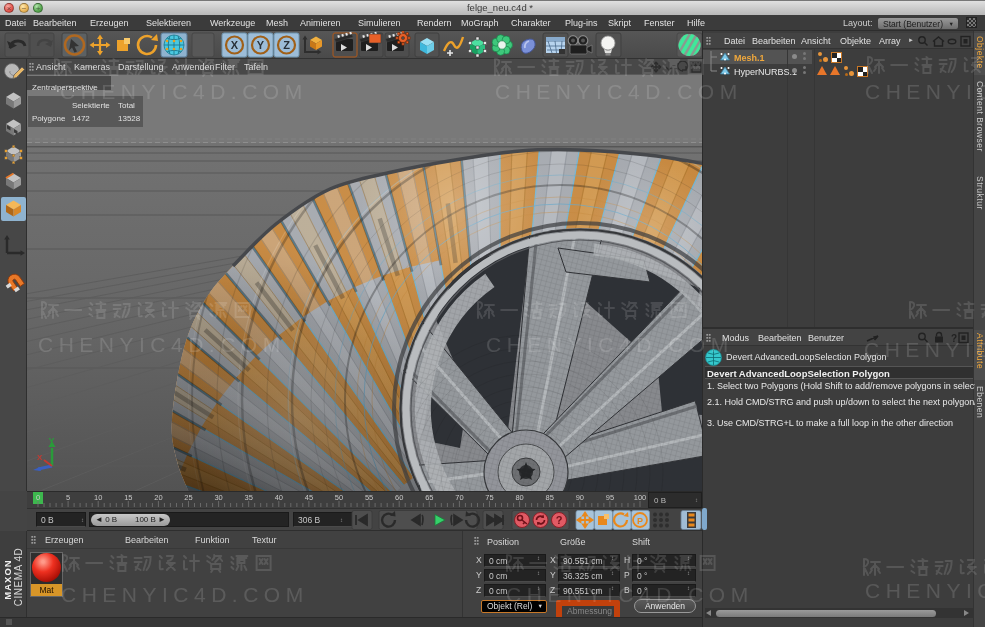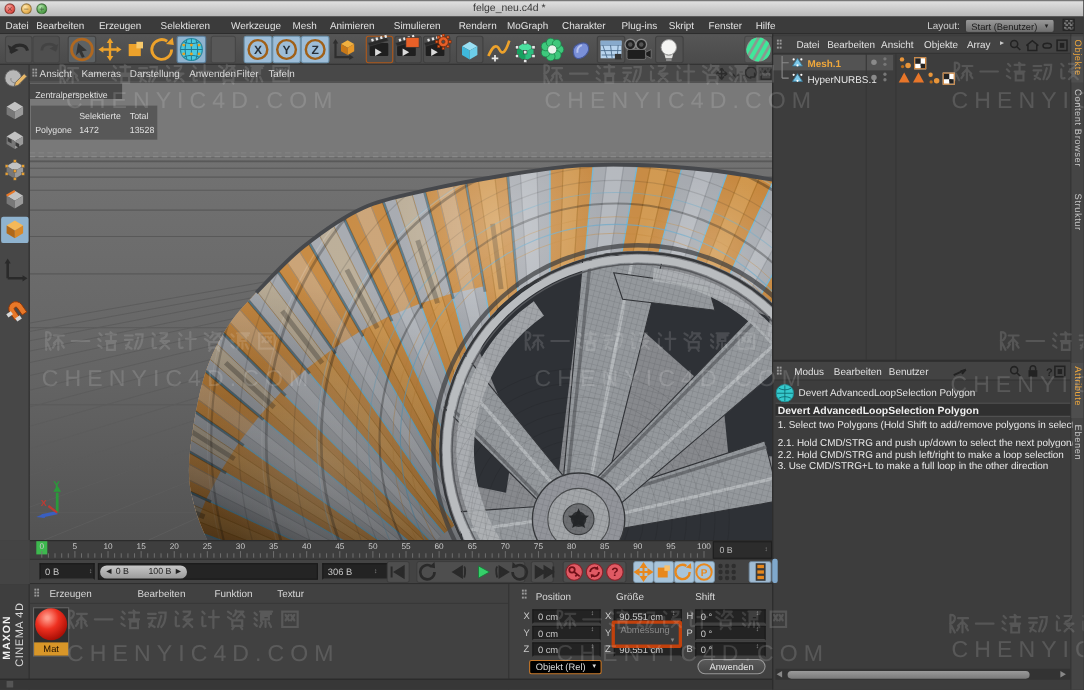--- a/index.html
+++ b/index.html
@@ -7,21 +7,21 @@
 .ab{position:absolute}
 .fld{background:#232323;border:1px solid #1a1a1a;border-bottom-color:#4a4a4a;color:#c8c8c8;font-size:8.5px;line-height:11px;padding-left:4px;white-space:nowrap}
 .stp{position:absolute;right:2px;top:2px;width:7px;font-size:6px;color:#999;line-height:4px}
 
 </style></head><body>
 <div id="root">
 <div style="position:absolute;left:0;top:0;width:985px;height:15px;background:linear-gradient(#e0e0e0,#b8b8b8);border-top:1px solid #777"></div>
 <div style="position:absolute;left:4px;top:2.5px;width:10px;height:10px;border-radius:50%;background:radial-gradient(circle at 35% 30%,#f6a9a2,#e4554c 60%,#b33a32);border:0.5px solid #00000055;color:#00000088;font-size:8px;line-height:9px;text-align:center">×</div>
 <div style="position:absolute;left:19px;top:2.5px;width:10px;height:10px;border-radius:50%;background:radial-gradient(circle at 35% 30%,#ffe9b0,#e9b355 60%,#c2923f);border:0.5px solid #00000055;color:#00000088;font-size:8px;line-height:9px;text-align:center">−</div>
 <div style="position:absolute;left:33px;top:2.5px;width:10px;height:10px;border-radius:50%;background:radial-gradient(circle at 35% 30%,#b6e8b0,#57a54f 60%,#3f8a3a);border:0.5px solid #00000055;color:#00000088;font-size:8px;line-height:9px;text-align:center">+</div>
-<div style="position:absolute;left:430px;top:2px;width:140px;font-size:9.5px;color:#3a3a3a">felge_neu.c4d *</div>
+<div style="position:absolute;left:430px;top:2px;width:140px;text-align:center;font-size:9.5px;color:#3a3a3a">felge_neu.c4d *</div>
 <div style="position:absolute;left:0;top:15px;width:985px;height:16px;background:#3b3b3b;border-bottom:1px solid #2d2d2d"></div>
 <div style="position:absolute;left:5px;top:18px;font-size:9px;color:#e2e2e2;white-space:nowrap">Datei</div>
 <div style="position:absolute;left:33px;top:18px;font-size:9px;color:#e2e2e2;white-space:nowrap">Bearbeiten</div>
 <div style="position:absolute;left:90px;top:18px;font-size:9px;color:#e2e2e2;white-space:nowrap">Erzeugen</div>
 <div style="position:absolute;left:146px;top:18px;font-size:9px;color:#e2e2e2;white-space:nowrap">Selektieren</div>
 <div style="position:absolute;left:210px;top:18px;font-size:9px;color:#e2e2e2;white-space:nowrap">Werkzeuge</div>
 <div style="position:absolute;left:266px;top:18px;font-size:9px;color:#e2e2e2;white-space:nowrap">Mesh</div>
 <div style="position:absolute;left:300px;top:18px;font-size:9px;color:#e2e2e2;white-space:nowrap">Animieren</div>
 <div style="position:absolute;left:358px;top:18px;font-size:9px;color:#e2e2e2;white-space:nowrap">Simulieren</div>
 <div style="position:absolute;left:417px;top:18px;font-size:9px;color:#e2e2e2;white-space:nowrap">Rendern</div>
@@ -594,21 +594,21 @@
     </div>
 <div style="position:absolute;left:550px;top:585px;font-size:8.5px;color:#ccc">Z</div>
 <div style="position:absolute;left:558px;top:584px;width:62px;height:13px">
       <div class="fld" style="width:62px;height:13px;line-height:12px">90.551 cm<span class="stp">↕</span></div>
     </div>
 <div style="position:absolute;left:624px;top:585px;font-size:8.5px;color:#ccc">B</div>
 <div style="position:absolute;left:632px;top:584px;width:64px;height:13px">
       <div class="fld" style="width:64px;height:13px;line-height:12px">0 °<span class="stp">↕</span></div>
     </div>
 <div style="position:absolute;left:481px;top:600px;width:66px;height:13px;background:#000000;border:1px solid #c87828;border-radius:2px;font-size:8.5px;color:#ddd;padding-left:5px;line-height:11px">Objekt (Rel) <span style="float:right;margin-right:3px;font-size:5.5px">▼</span></div>
-<div style="position:absolute;left:556px;top:564px;width:64px;height:25px;background:#3a3a3a;border:3px solid #c2410c;border-radius:2px;font-size:8.5px;color:#888;padding-left:5px;line-height:11px">Abmessung <span style="float:right;margin-right:3px;font-size:5.5px">▼</span></div>
+<div style="position:absolute;left:556px;top:600px;width:64px;height:25px;background:#3a3a3a;border:6px solid #c2410c;border-radius:2px;font-size:8.5px;color:#888;padding-left:5px;line-height:11px">Abmessung <span style="float:right;margin-right:3px;font-size:5.5px">▼</span></div>
 <div style="position:absolute;left:634px;top:599px;width:62px;height:14px;background:linear-gradient(#5a5a5a,#454545);border:1px solid #999;border-radius:7px;font-size:8.5px;color:#e8e8e8;text-align:center;line-height:13px">Anwenden</div>
 <div style="position:absolute;left:0;top:617px;width:702px;height:10px;background:#373737;border-top:1px solid #2a2a2a"></div>
 <div style="position:absolute;left:6px;top:619px;width:6px;height:6px;background:#555"></div>
 <div style="position:absolute;left:702px;top:31px;width:283px;height:596px;background:#3d3d3d;border-left:1px solid #2a2a2a"></div>
 <div style="position:absolute;left:973px;top:31px;width:12px;height:596px;background:#454545;border-left:1px solid #333"></div>
 <div style="position:absolute;left:703px;top:33px;width:270px;height:16px;background:#434343;border-bottom:1px solid #333"></div>
 <div style="position:absolute;left:706px;top:36px;width:8px;height:10px;color:#9a9a9a;font-size:7px;line-height:3px">▪▪<br>▪▪<br>▪▪</div>
 <div style="position:absolute;left:724px;top:36px;font-size:9px;color:#e0e0e0;white-space:nowrap">Datei</div>
 <div style="position:absolute;left:752px;top:36px;font-size:9px;color:#e0e0e0;white-space:nowrap">Bearbeiten</div>
 <div style="position:absolute;left:801px;top:36px;font-size:9px;color:#e0e0e0;white-space:nowrap">Ansicht</div>
@@ -686,21 +686,20 @@
 </svg>
 <svg style="position:absolute;left:705px;top:349px" width="17" height="17" viewBox="0 0 17 17">
 <circle cx="8.5" cy="8.5" r="8" fill="#35c8cc" stroke="#1a8a90" stroke-width="0.8"></circle>
 <path d="M1 8.5 h15 M8.5 1 v15 M3 4 a12 12 0 0 0 11 0 M3 13 a12 12 0 0 1 11 0" stroke="#0e6a70" stroke-width="0.8" fill="none"></path>
 </svg>
 <div style="position:absolute;left:726px;top:352px;font-size:9px;color:#e4e4e4;white-space:nowrap">Devert AdvancedLoopSelection Polygon</div>
 <div style="position:absolute;left:705px;top:366px;width:268px;height:13px;background:#303030;border:1px solid #555;border-left:none;border-right:none"></div>
 <div style="position:absolute;left:707px;top:368px;font-size:9.5px;font-weight:bold;color:#f0f0f0;white-space:nowrap">Devert AdvancedLoopSelection Polygon</div>
 <div style="position:absolute;left:707px;top:381px;width:268px;font-size:9px;color:#e8e8e8;white-space:nowrap;overflow:hidden">1. Select two Polygons (Hold Shift to add/remove polygons in selecti</div>
 <div style="position:absolute;left:707px;top:397px;width:268px;font-size:9px;color:#e8e8e8;white-space:nowrap;overflow:hidden">2.1. Hold CMD/STRG and push up/down to select the next polygon/</div>
-<div style="position:absolute;left:707px;top:407.5px;width:268px;font-size:9px;color:#e8e8e8;white-space:nowrap;overflow:hidden">2.2. Hold CMD/STRG and push left/right to make a loop selection</div>
 <div style="position:absolute;left:707px;top:418px;width:268px;font-size:9px;color:#e8e8e8;white-space:nowrap;overflow:hidden">3. Use CMD/STRG+L to make a full loop in the other direction</div>
 <div style="position:absolute;left:702px;top:508px;width:5px;height:22px;background:#7fa8cc;border-radius:2px"></div>
 <div style="position:absolute;left:705px;top:608px;width:268px;height:10px;background:#333"></div>
 <div style="position:absolute;left:716px;top:609.5px;width:220px;height:7px;background:linear-gradient(#9a9a9a,#7a7a7a);border-radius:4px"></div>
 <div style="position:absolute;left:706px;top:610px;width:0;height:0;border-top:3px solid transparent;border-bottom:3px solid transparent;border-right:5px solid #888"></div>
 <div style="position:absolute;left:964px;top:610px;width:0;height:0;border-top:3px solid transparent;border-bottom:3px solid transparent;border-left:5px solid #888"></div>
 <div style="position:absolute;left:974px;top:33px;width:11px;height:42px;background:#4e4e4e"></div>
 <div style="position:absolute;left:974px;top:33px;width:11px;height:42px;writing-mode:vertical-rl;font-size:8.5px;color:#f0a83c;text-align:left;padding-top:3px;letter-spacing:0.5px;overflow:hidden">Objekte</div>
 <div style="position:absolute;left:974px;top:78px;width:11px;height:92px;writing-mode:vertical-rl;font-size:8.5px;color:#c8c8c8;text-align:left;padding-top:3px;letter-spacing:0.5px;overflow:hidden">Content Browser</div>
 <div style="position:absolute;left:974px;top:173px;width:11px;height:55px;writing-mode:vertical-rl;font-size:8.5px;color:#c8c8c8;text-align:left;padding-top:3px;letter-spacing:0.5px;overflow:hidden">Struktur</div>

